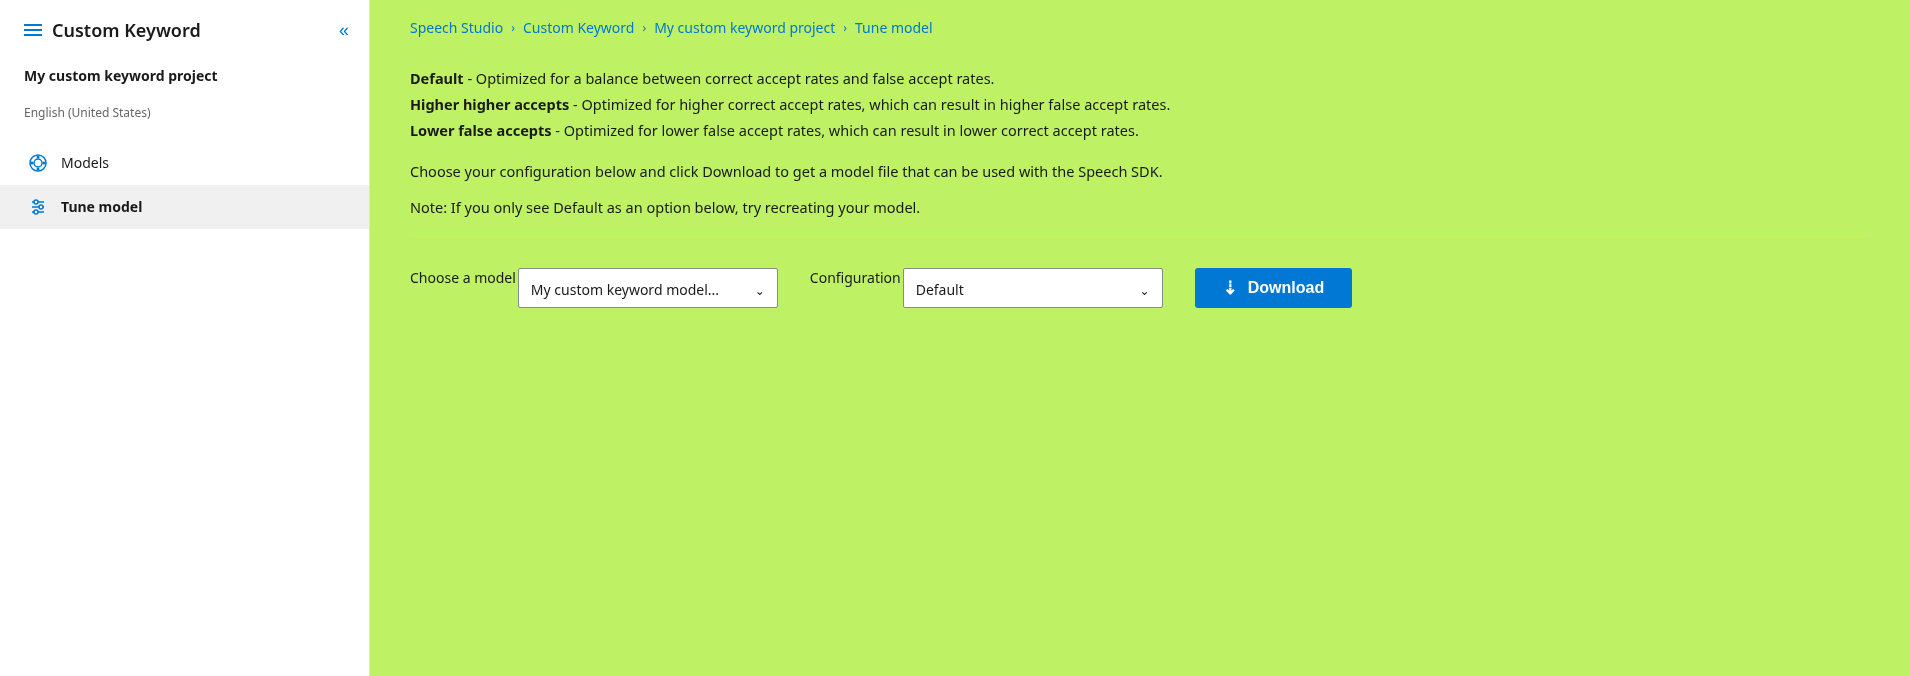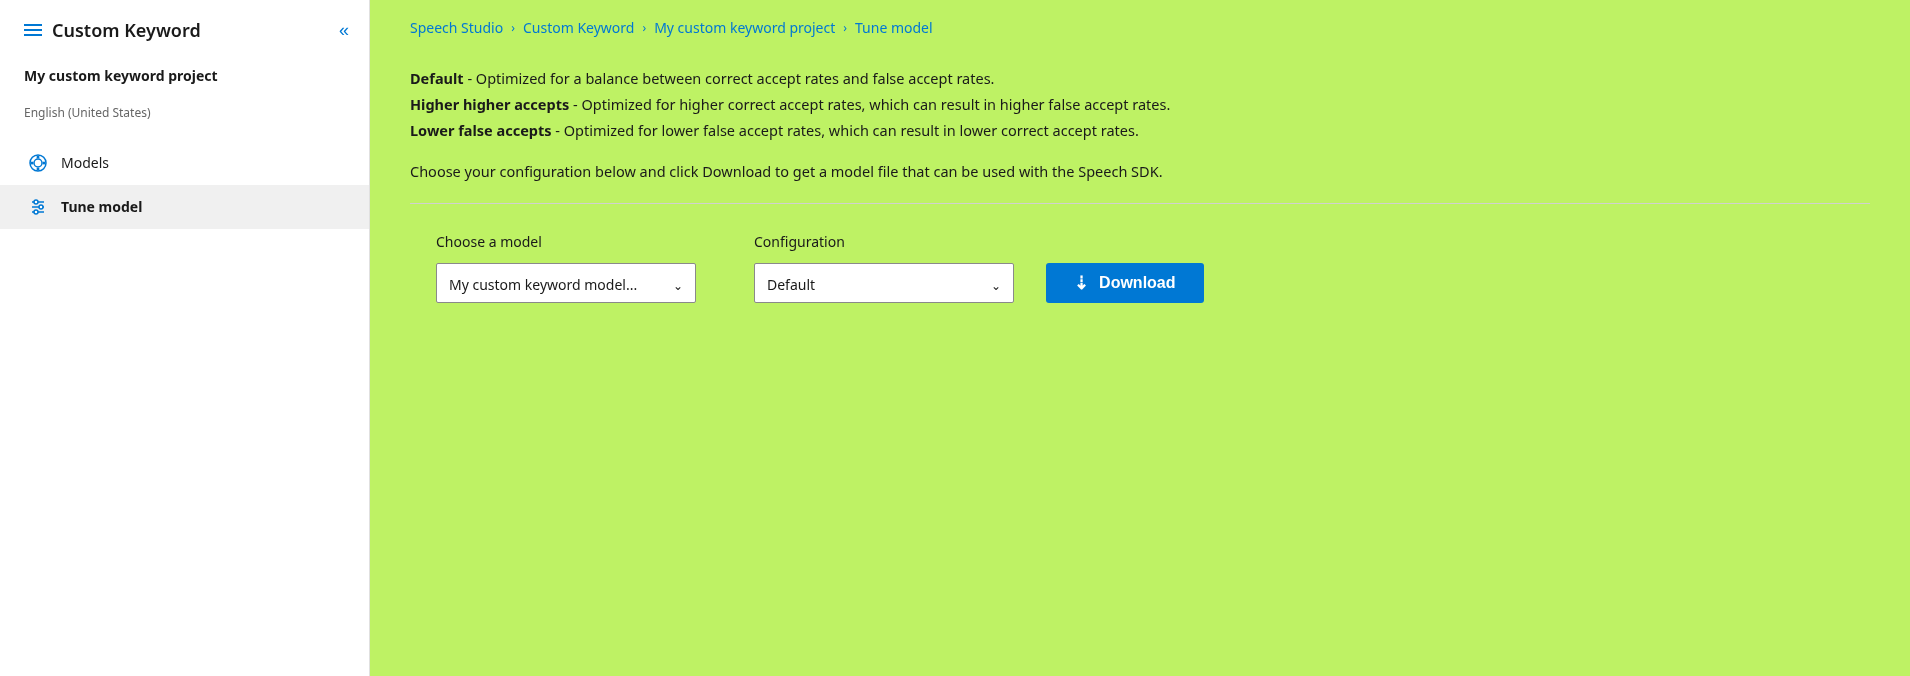--- a/index.html
+++ b/index.html
@@ -185,23 +185,21 @@
     }
 
     .form-row {
       display: flex;
       align-items: flex-end;
       gap: 32px;
     }
 
     .form-group {
       display: flex;
-      flex-direction: column;
-      gap: 12px;
-      margin-left: 26px;
+      gap: 2px;
     }
 
     .form-label {
       font-size: 14px;
       font-weight: 400;
       color: #1a1a1a;
     }
 
     .form-select {
       display: flex;
@@ -323,20 +321,23 @@
     <div class="config-item">
       <strong>Higher higher accepts</strong><span> - Optimized for higher correct accept rates, which can result in higher false accept rates.</span>
     </div>
     <div class="config-item">
       <strong>Lower false accepts</strong><span> - Optimized for lower false accept rates, which can result in lower correct accept rates.</span>
     </div>
   </div>
 
   <p class="choose-desc">Choose your configuration below and click Download to get a model file that can be used with the Speech SDK.</p>
 
+  <p class="note-text">
+    <span>Note: If you only see Default as an option below, try recreating your model.</span>
+  </p>
 
   <hr class="divider">
 
   <div class="form-row">
 
     <div class="form-group">
       <label class="form-label">Choose a model</label>
       <div class="form-select">
         <span>My custom keyword model...</span>
         <span class="chevron">⌄</span>

